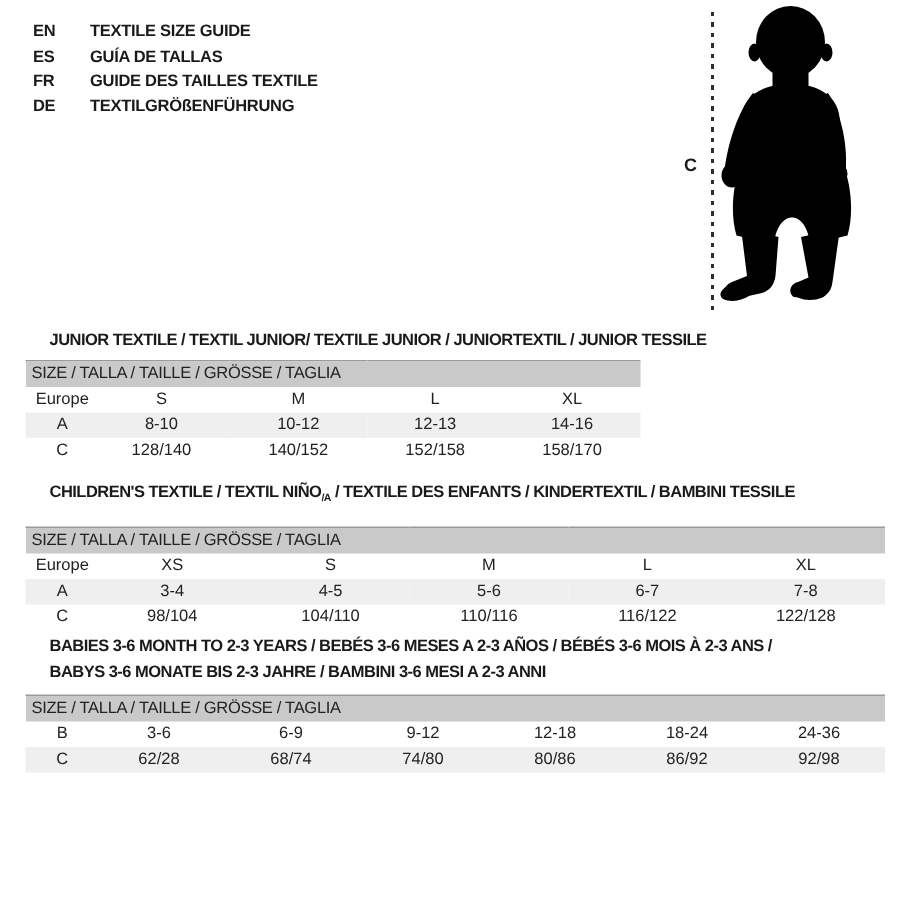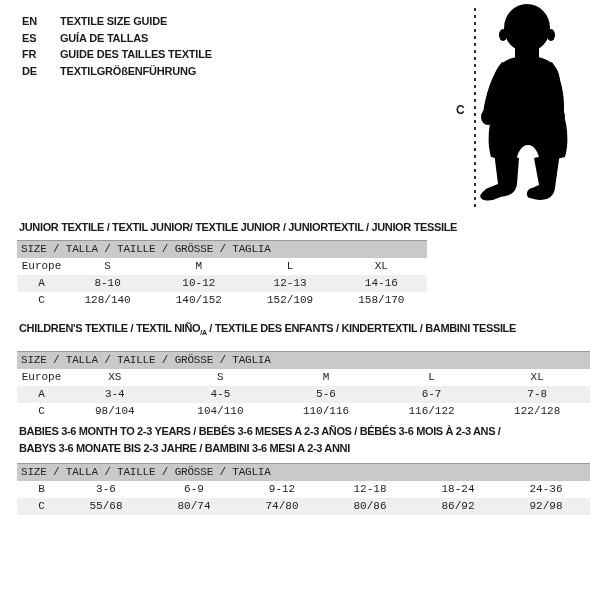--- a/index.html
+++ b/index.html
@@ -23,26 +23,26 @@
     background: repeating-linear-gradient(to bottom, #2e2e2e 0 3px, transparent 3px 7px);
   }
   .c-label { position: absolute; left: 6px; top: 103px; font-size: 12px; font-weight: bold; }
   svg.baby { position: absolute; left: 22px; top: 2px; }
 
   
   .tbl-sec { position: absolute; left: 17px; }
   .sec1 { top: 221px; width: 410px; }
   .sec2 { top: 322px; width: 573px; }
   .sec3 { top: 423px; width: 573px; }
-  .tbl-title { margin: 0 0 6px 2px; font-size: 11px; font-weight: bold; letter-spacing: -0.35px; white-space: nowrap; line-height: 13px; }
+  .tbl-title { margin: 0 0 6px 16px; font-size: 11px; font-weight: bold; letter-spacing: -0.35px; white-space: nowrap; line-height: 13px; }
   .sec2 .tbl-title { margin-bottom: 12px; }
   .sec3 .tbl-title { line-height: 17px; margin-bottom: 6px; }
   .tbl-title sub { font-size: 7px; }
 
-  table { border-collapse: collapse; width: 100%; table-layout: fixed; font-size: 11px; color: #222; font-family: Liberation Mono, monospace; }
+  table { border-collapse: collapse; width: 100%; table-layout: fixed; font-size: 11px; color: #222; }
   col.labelcol { width: 45px; }
   tr { height: 17px; }
   tr.hdr td {
     background: #c9c9c9;
     border-top: 1px solid #9a9a9a;
     padding: 0 0 0 4px;
     letter-spacing: -0.2px;
     white-space: nowrap;
     overflow: hidden;
   }
@@ -124,21 +124,21 @@
         <td class="lbl">A</td>
         <td class="val">8-10</td>
         <td class="val">10-12</td>
         <td class="val">12-13</td>
         <td class="val">14-16</td>
       </tr>
       <tr>
         <td class="lbl">C</td>
         <td class="val">128/140</td>
         <td class="val">140/152</td>
-        <td class="val">152/109</td>
+        <td class="val">152/158</td>
         <td class="val">158/170</td>
       </tr>
     </tbody>
       </table>
   </section>
 
   <section class="tbl-sec sec2">
     <h3 class="tbl-title"><span>CHILDREN'S TEXTILE / TEXTIL NIÑO</span><sub>/A</sub><span> / TEXTILE DES ENFANTS / KINDERTEXTIL / BAMBINI TESSILE</span></h3>
     <table>
       <colgroup>
@@ -204,22 +204,22 @@
         <td class="lbl">B</td>
         <td class="val">3-6</td>
         <td class="val">6-9</td>
         <td class="val">9-12</td>
         <td class="val">12-18</td>
         <td class="val">18-24</td>
         <td class="val">24-36</td>
       </tr>
       <tr>
         <td class="lbl">C</td>
-        <td class="val">55/68</td>
-        <td class="val">80/74</td>
+        <td class="val">62/28</td>
+        <td class="val">68/74</td>
         <td class="val">74/80</td>
         <td class="val">80/86</td>
         <td class="val">86/92</td>
         <td class="val">92/98</td>
       </tr>
     </tbody>
       </table>
   </section>
 
   <div class="footnotes">

